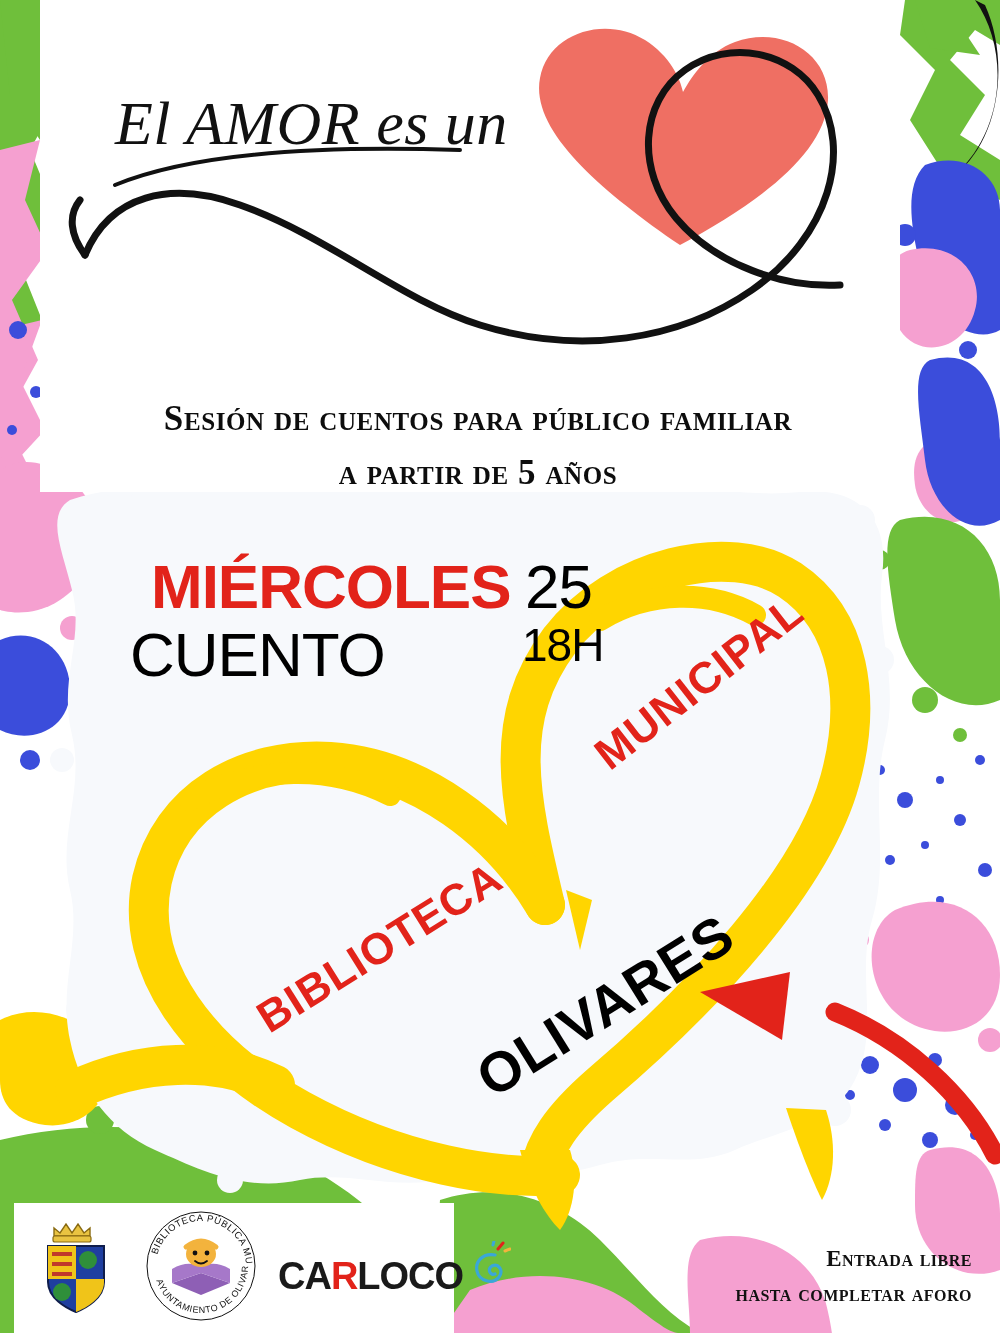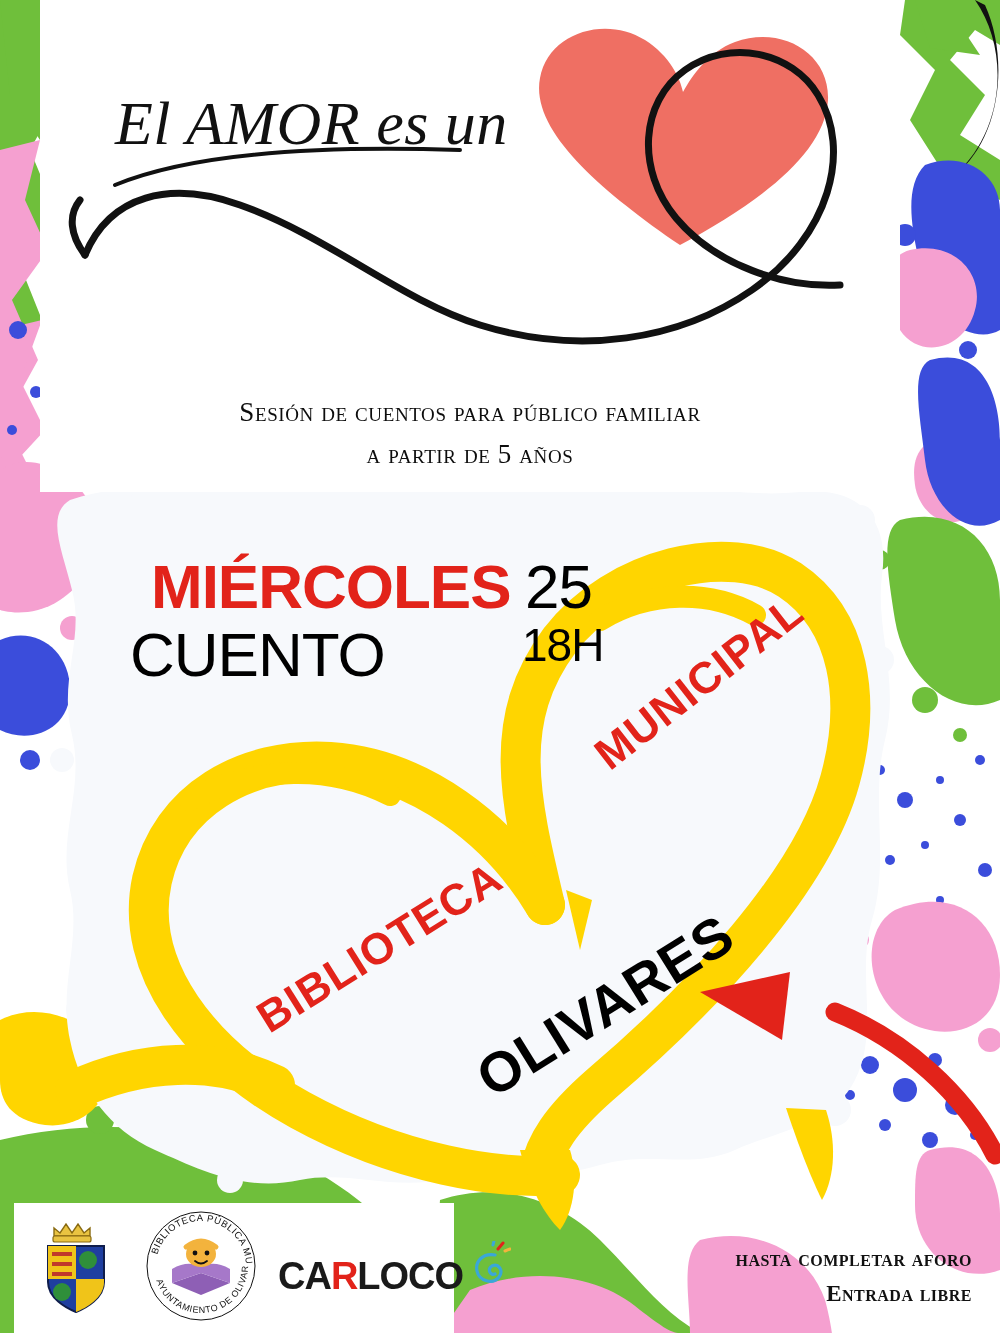--- a/index.html
+++ b/index.html
@@ -64,28 +64,28 @@
     font-style: italic;
     font-size: 70px;
     color: #ffffff;
     letter-spacing: 1px;
     white-space: nowrap;
     z-index: 13;
   }
 
   .subtitle {
     position: absolute;
-    left: 0;
+    left: 8px;
     top: 392px;
     width: 860px;
     text-align: center;
     font-family: "Liberation Serif", serif;
-    font-weight: normal;
+    font-weight: bold;
     font-variant: small-caps;
-    font-size: 27px;
+    font-size: 35px;
     letter-spacing: 0.6px;
     color: #0d0d0d;
     line-height: 1.55;
   }
 
   
   .date-block {
     position: absolute;
     left: 130px;
     top: 556px;
@@ -460,17 +460,17 @@
           <path d="M30,14 C18,12 10,20 12,30 C14,40 28,44 34,36 C39,29 33,22 27,25 C22,28 25,35 30,33" fill="none" stroke="#3aa7d8" stroke-width="3.2" stroke-linecap="round"></path>
           <path d="M33,8 L38,2" stroke="#e2231a" stroke-width="3" stroke-linecap="round"></path>
           <path d="M40,10 L45,8" stroke="#f3b33d" stroke-width="3" stroke-linecap="round"></path>
           <path d="M28,4 L29,0" stroke="#3aa7d8" stroke-width="3" stroke-linecap="round"></path>
         </svg>
       </div>
     </div>
   </div>
 
   <div class="footer-note">
+    <div>Entrada libre</div>
     <div>hasta completar aforo</div>
-    <div>Entrada libre</div>
   </div>
 
 </div>
 
 </body></html>

